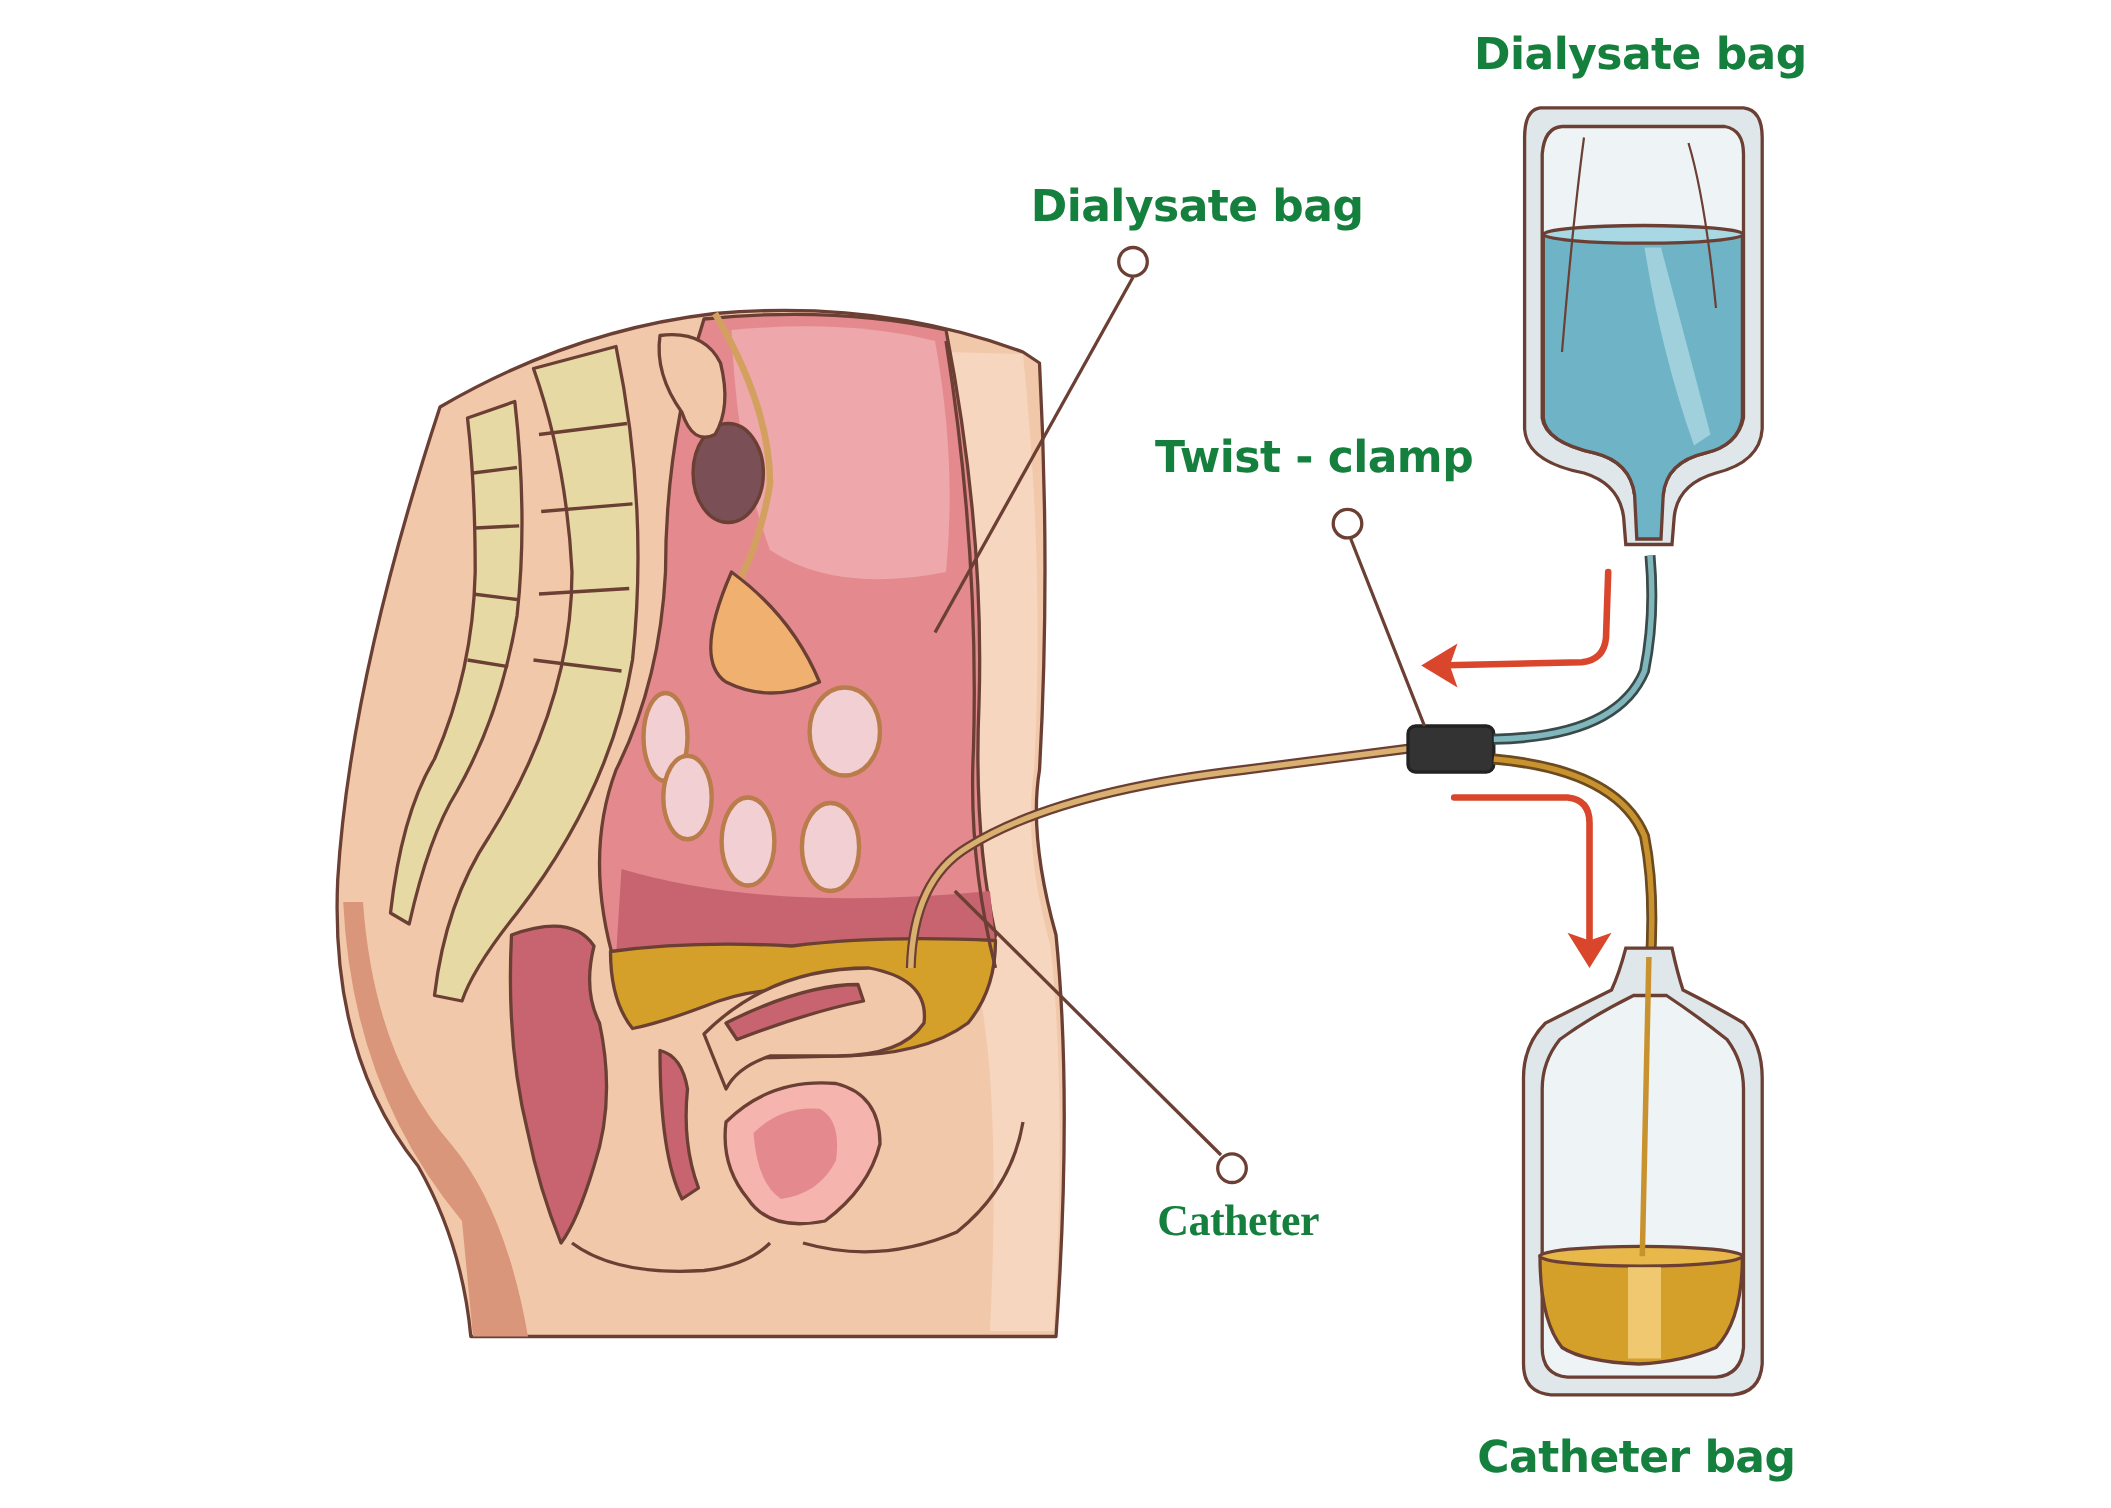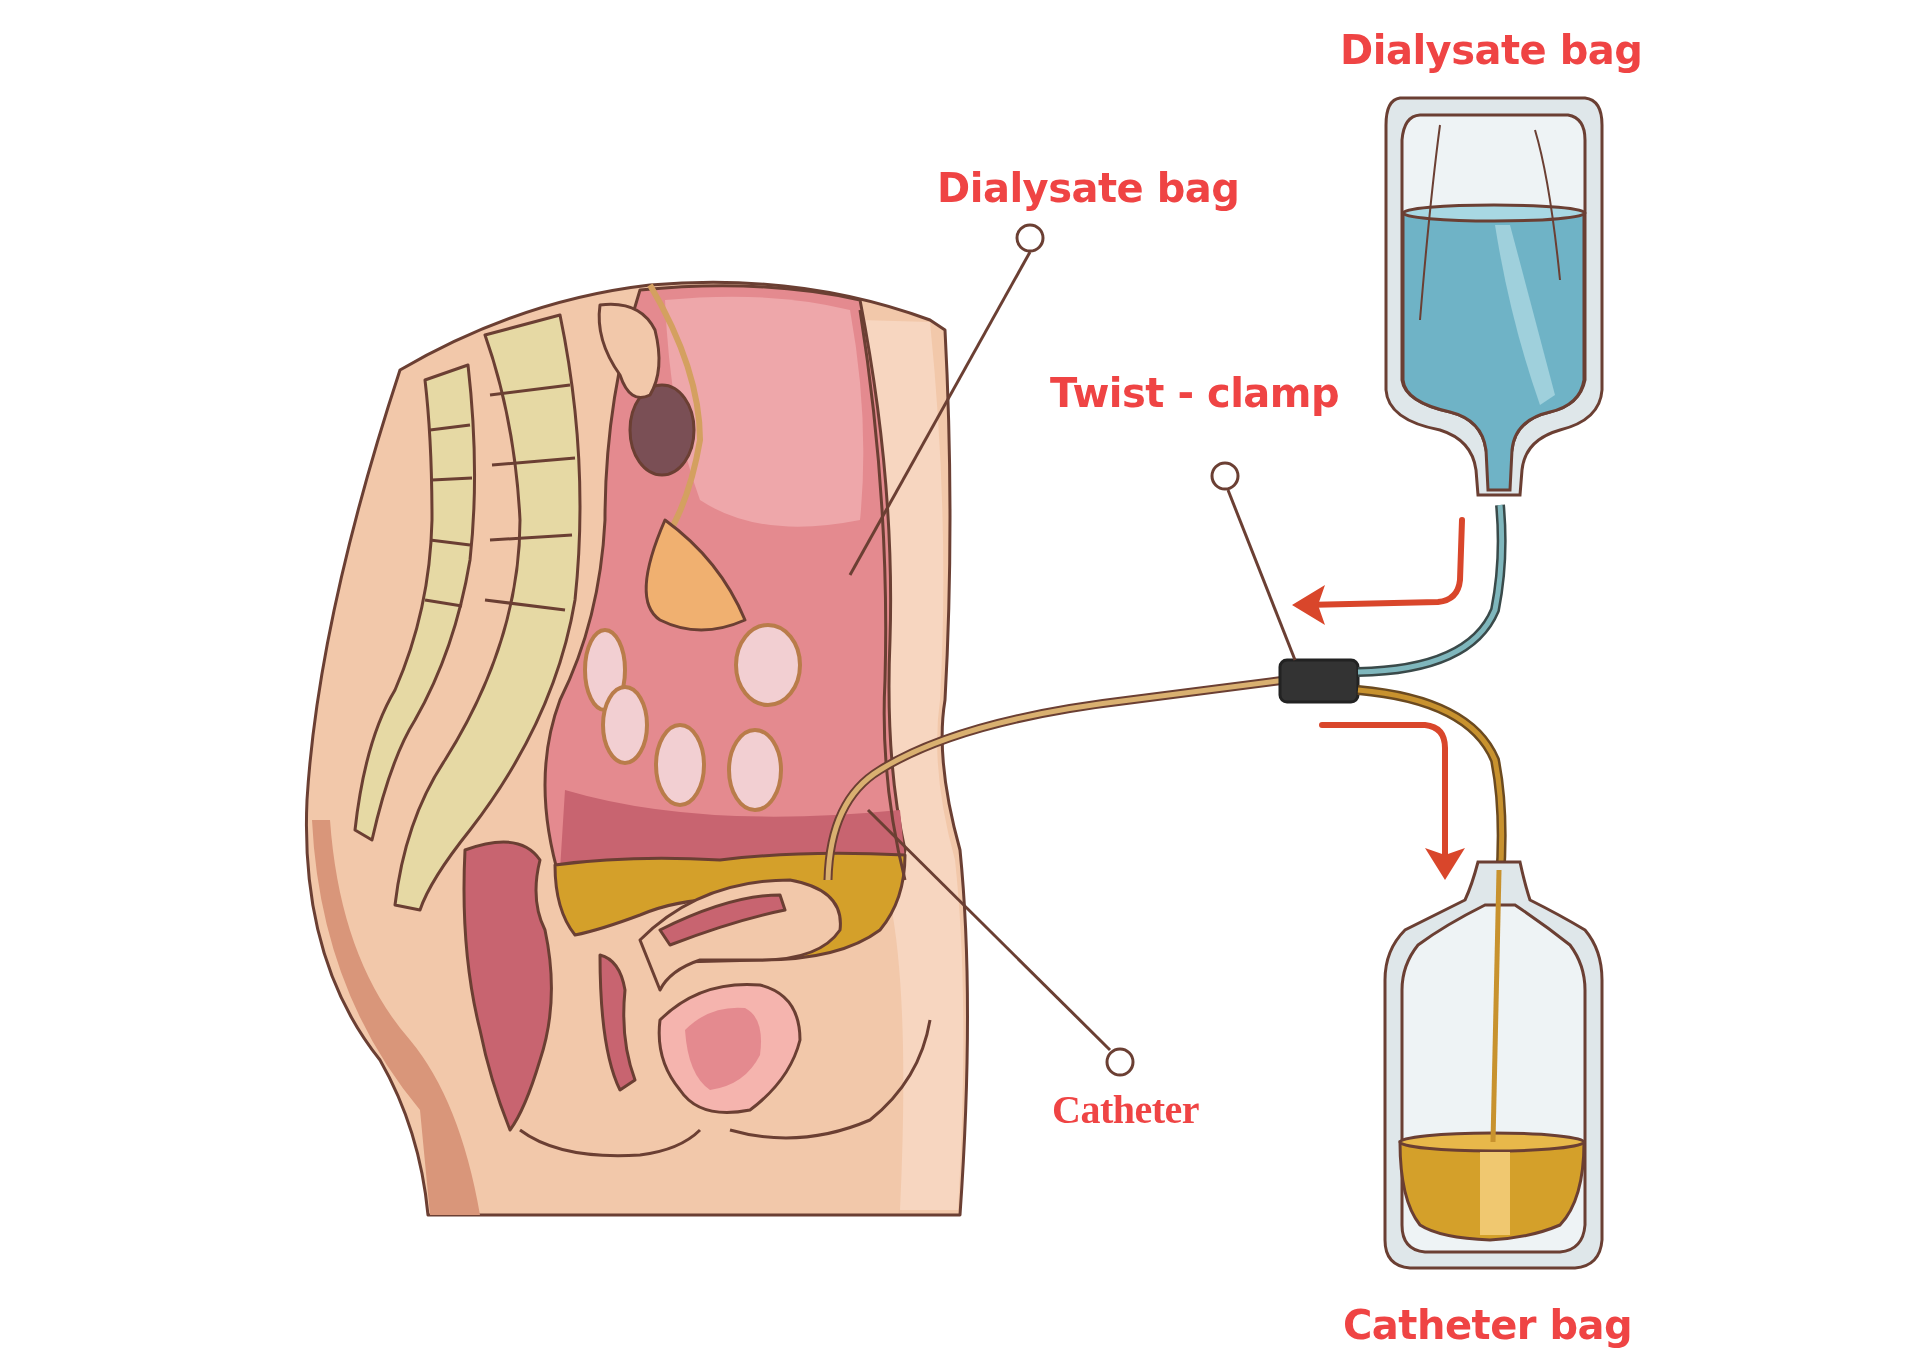--- a/index.html
+++ b/index.html
@@ -1,18 +1,18 @@
 <!DOCTYPE html>
 <html><head>
 <meta charset="utf-8">
 <style>
   html, body { margin:0; padding:0; background:#ffffff; }
   body { width:1919px; height:1371px; position:relative; overflow:hidden; font-family:"DejaVu Sans", sans-serif; }
   .label {
-    position:absolute; color:#ef4444; font-weight:bold; font-size:40px;
+    position:absolute; color:#15803d; font-weight:bold; font-size:40px;
     letter-spacing:-0.5px; white-space:nowrap; line-height:1;
   }
   svg.art { position:absolute; left:0; top:0; }
 </style>
 </head>
 <body>
 
 <svg class="art" width="1919" height="1371" viewBox="0 0 1919 1371" xmlns="http://www.w3.org/2000/svg">
 
   <g stroke="#6b3f33" stroke-width="3" stroke-linejoin="round">
@@ -113,15 +113,15 @@
     <circle cx="1030" cy="238" r="13"></circle>
     <line x1="1228" y1="490" x2="1295" y2="660"></line>
     <circle cx="1225" cy="476" r="13"></circle>
     <line x1="1110" y1="1050" x2="868" y2="810"></line>
     <circle cx="1120" cy="1062" r="13"></circle>
   </g>
 </svg>
 
 <div class="label" style="left:1340px; top:30px;">Dialysate bag</div>
 <div class="label" style="left:937px; top:168px;">Dialysate bag</div>
-<div class="label" style="left:1050px; top:373px;text-align:right;">Twist - clamp</div>
+<div class="label" style="left:1050px; top:396px;text-align:right;">Twist - clamp</div>
 <div class="label" style="left:1052px; top:1090px;font-family:Liberation Serif, serif;">Catheter</div>
 <div class="label" style="left:1343px; top:1305px;">Catheter bag</div>
 
 </body></html>

